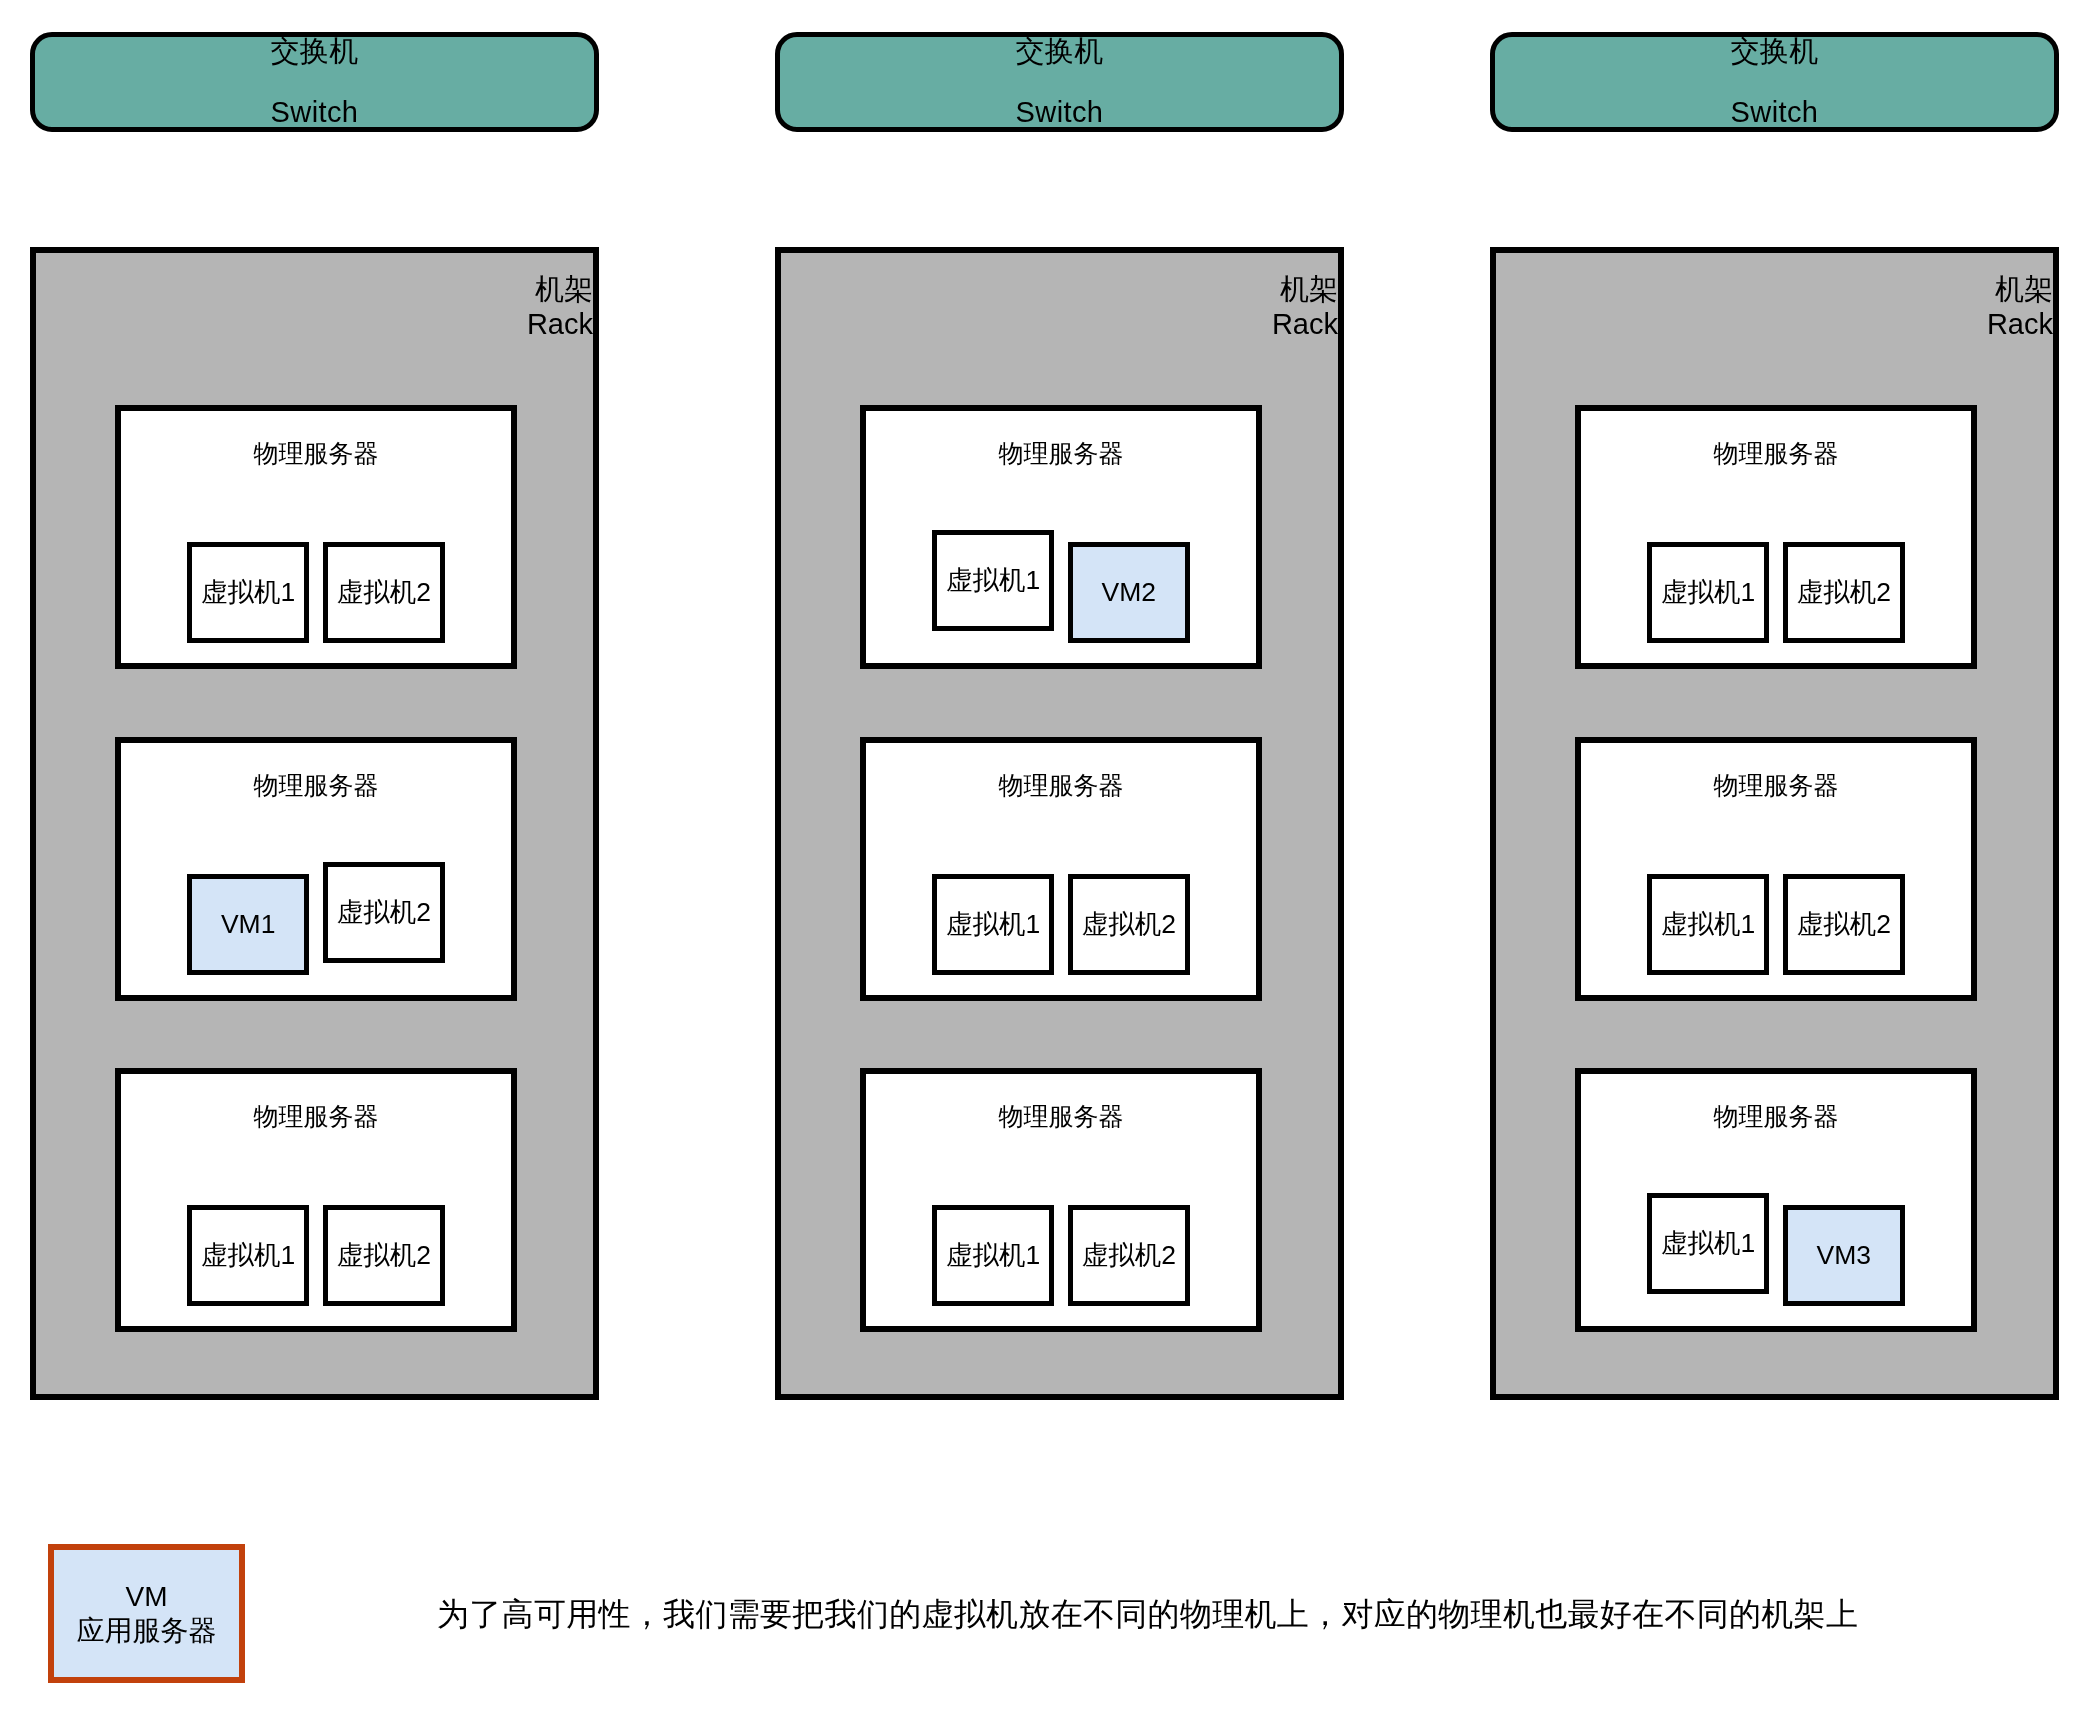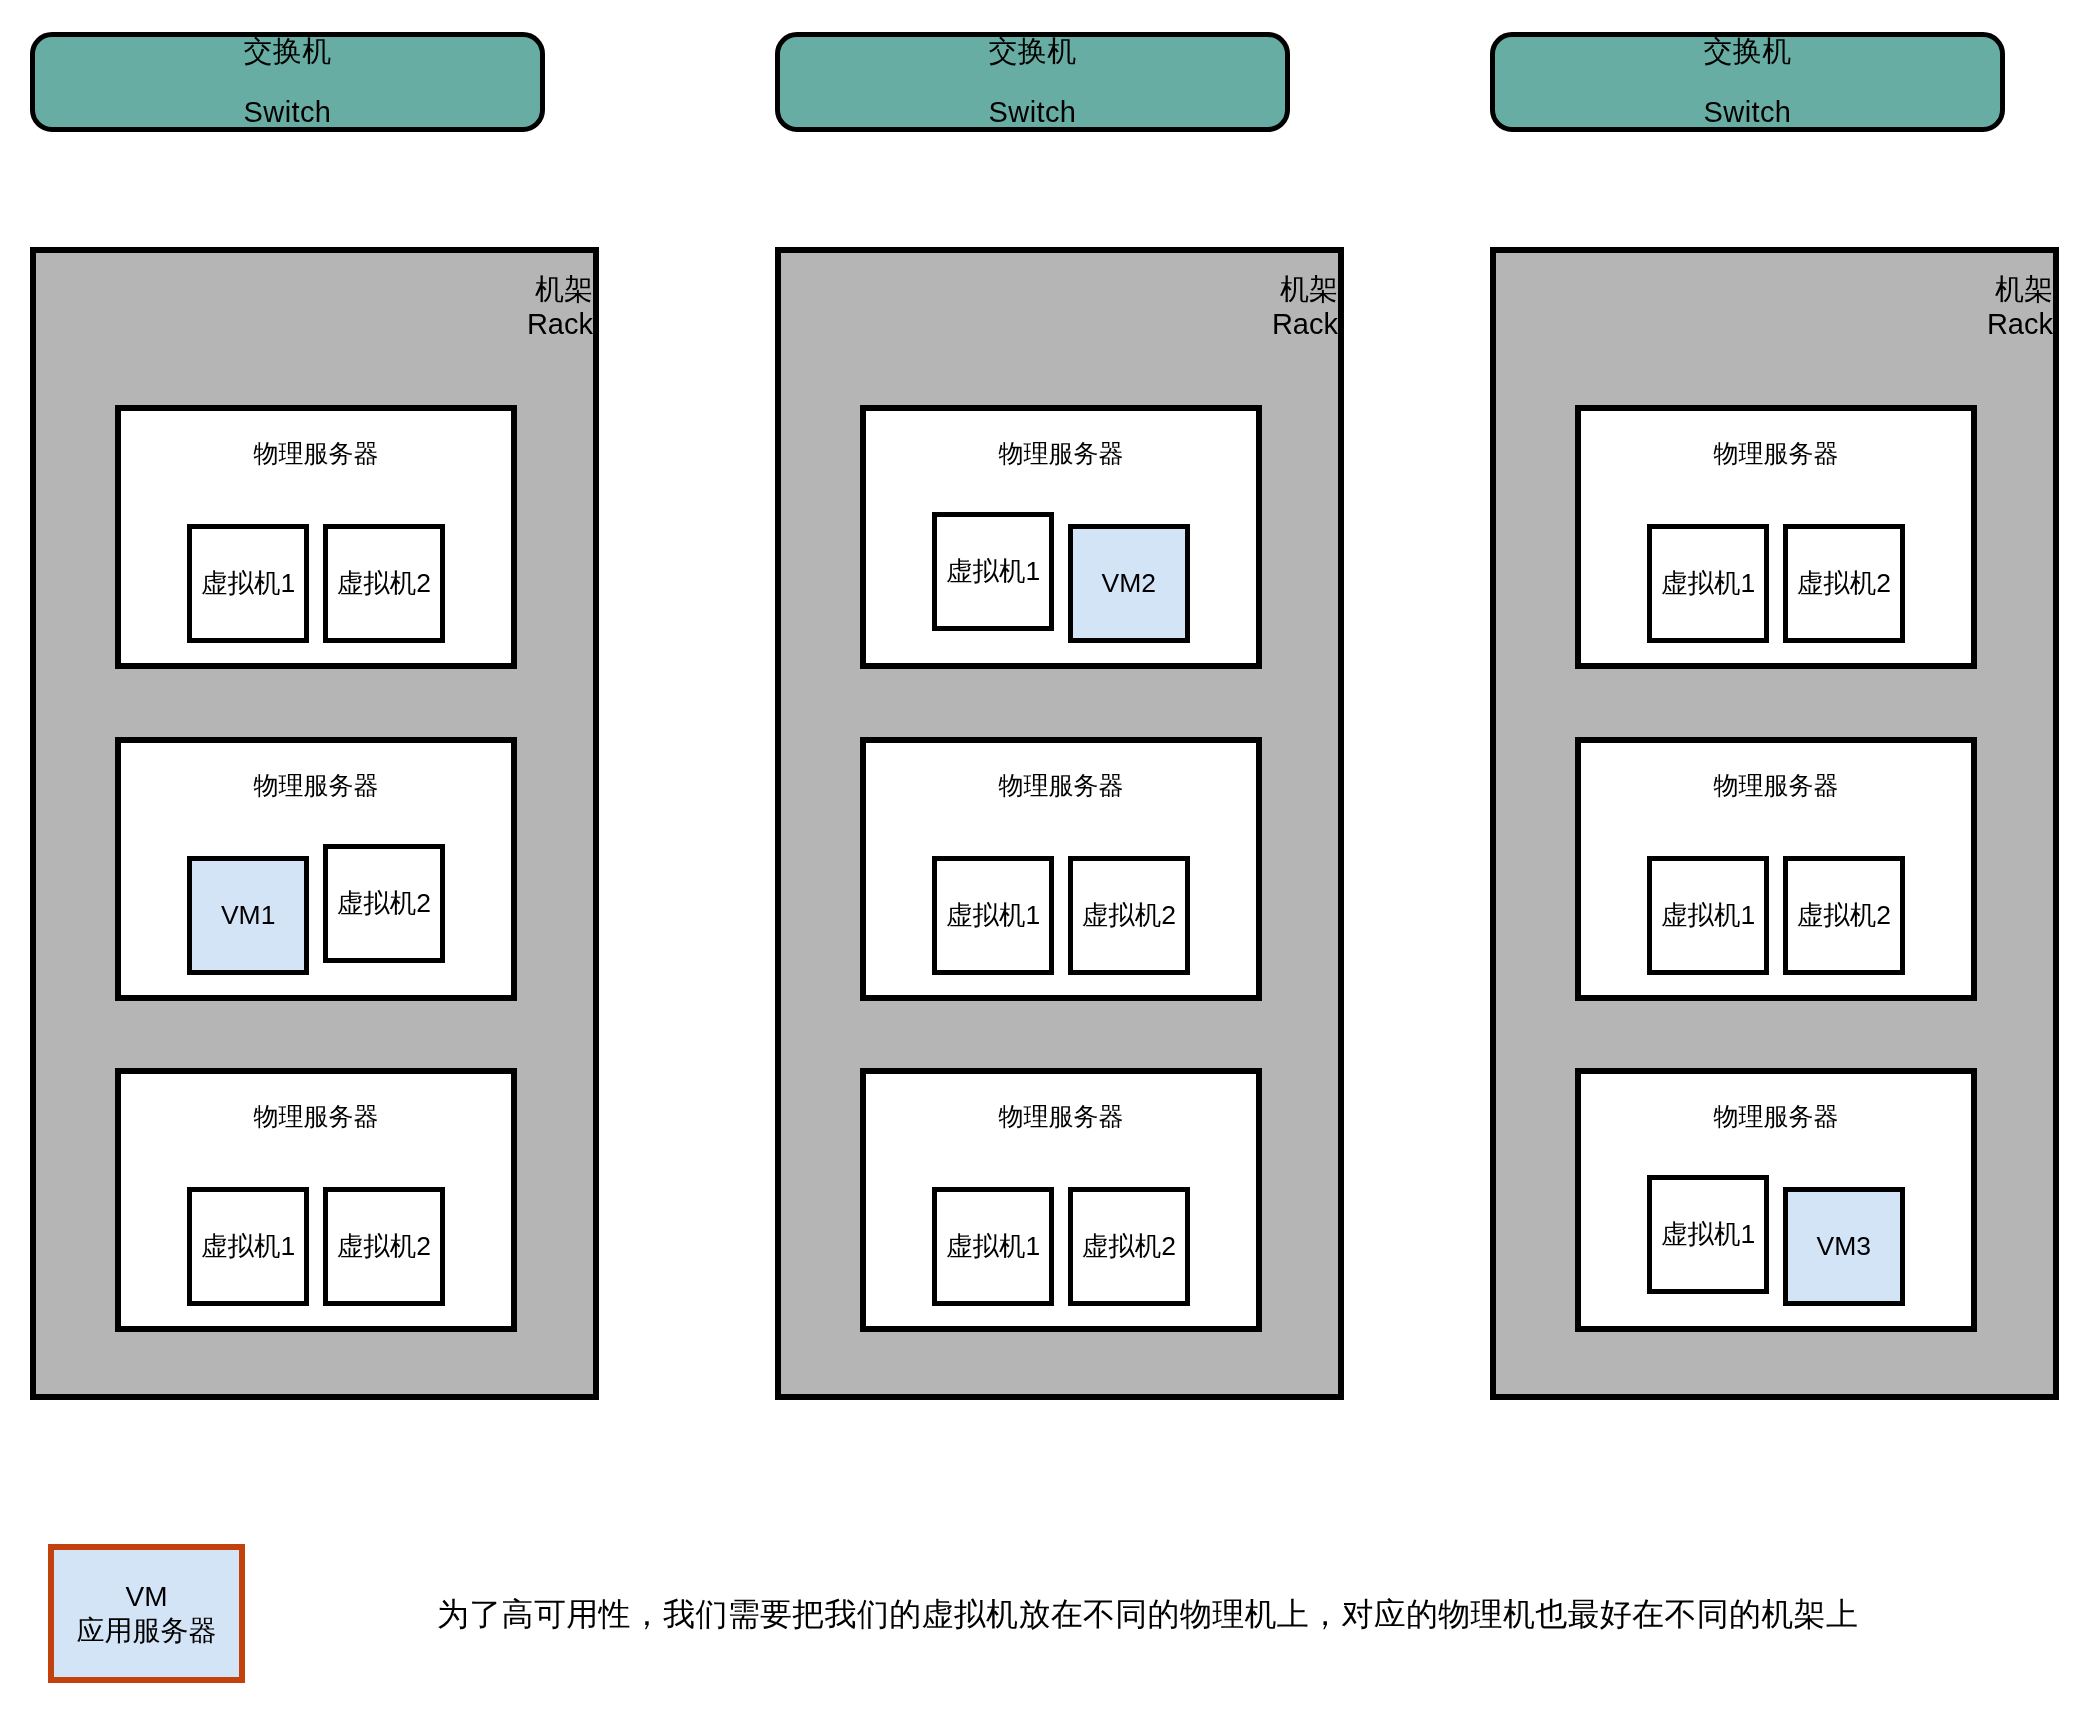--- a/index.html
+++ b/index.html
@@ -31,21 +31,21 @@
   }
   .col-0 { left: 30px; }
   .col-1 { left: 775px; }
   .col-2 { left: 1490px; }
 
   
   .switch-box {
     position: absolute;
     top: 32px;
     left: 0;
-    width: 515px;
+    width: 569px;
     height: 100px;
     box-sizing: border-box;
     background: #67ada3;
     border: 5.1px solid #000000;
     border-radius: 22px;
     display: flex;
     flex-direction: column;
     align-items: center;
     justify-content: center;
     line-height: 1.22;
@@ -108,21 +108,21 @@
     left: 0;
     width: 100%;
     display: flex;
     justify-content: center;
     gap: 13.7px;
   }
 
   .vm-box {
     box-sizing: border-box;
     width: 122px;
-    height: 119px;
+    height: 101px;
     border: 5.1px solid #000000;
     background: #ffffff;
     display: flex;
     align-items: center;
     justify-content: center;
     font-size: 26.5px;
   }
   .vm-box.highlight {
     background: #d4e4f7;
     margin-top: 12px;

